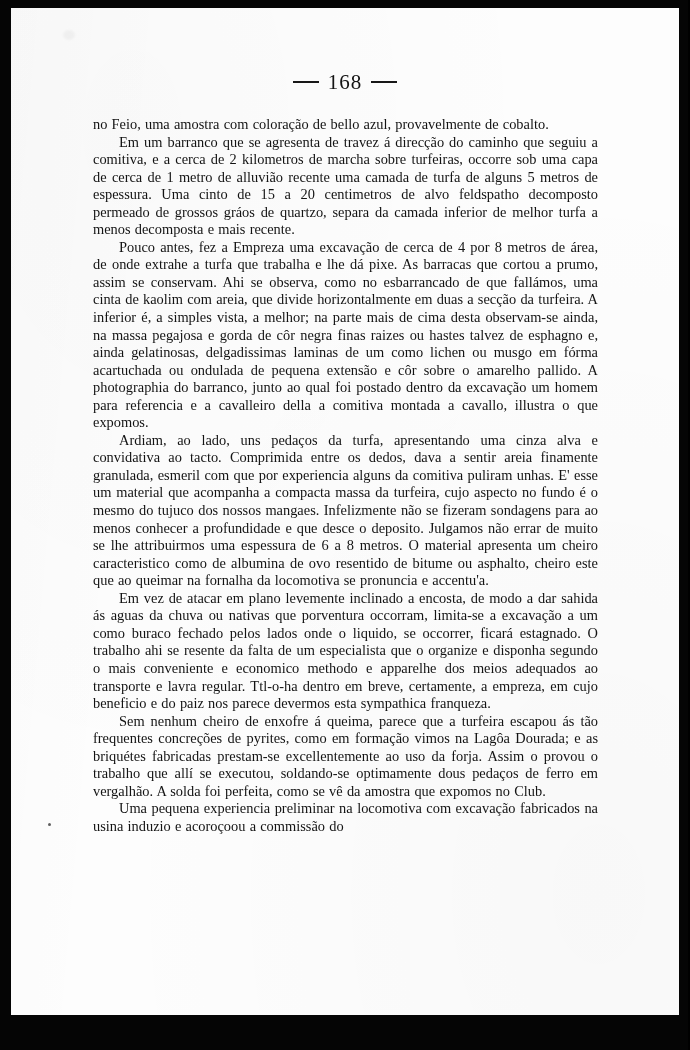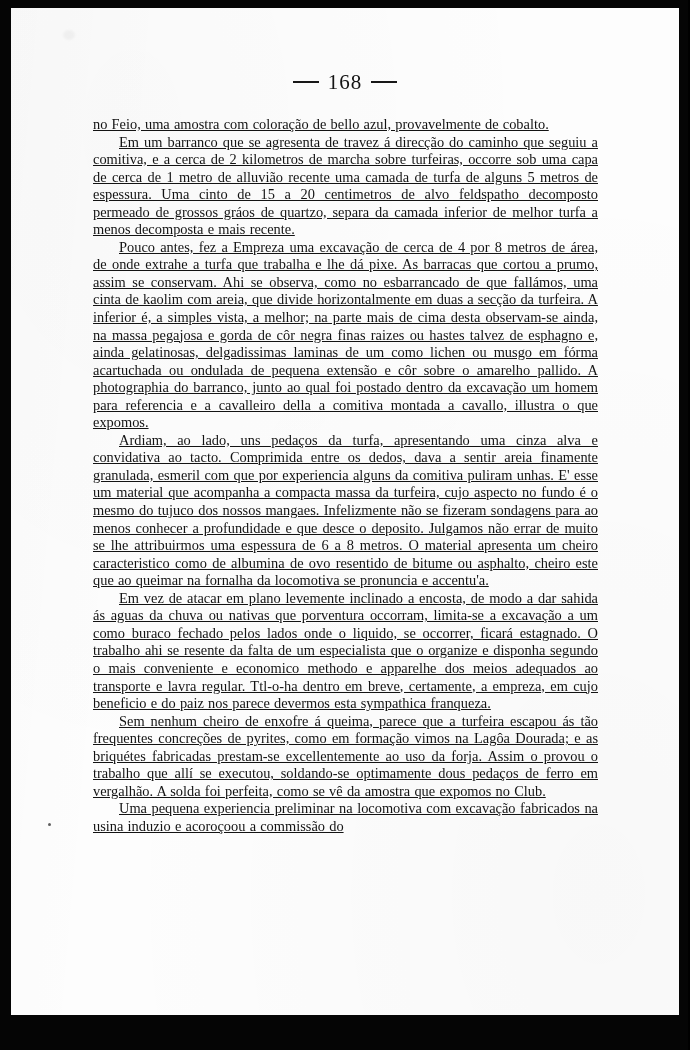--- a/index.html
+++ b/index.html
@@ -71,21 +71,20 @@
     position: absolute;
     left: 82px;
     top: 108px;
     width: 505px;
     color: #131313;
     font-size: 14.4px;
     line-height: 17.55px;
     text-align: justify;
     text-justify: inter-word;
     word-spacing: 0.6px;
-    text-decoration: underline;
     -webkit-font-smoothing: none;
   }
 
   .body-text p {
     margin: 0;
     text-indent: 26px;
     text-align: justify;
   }
   .body-text p.no-indent {
     text-indent: 0;

